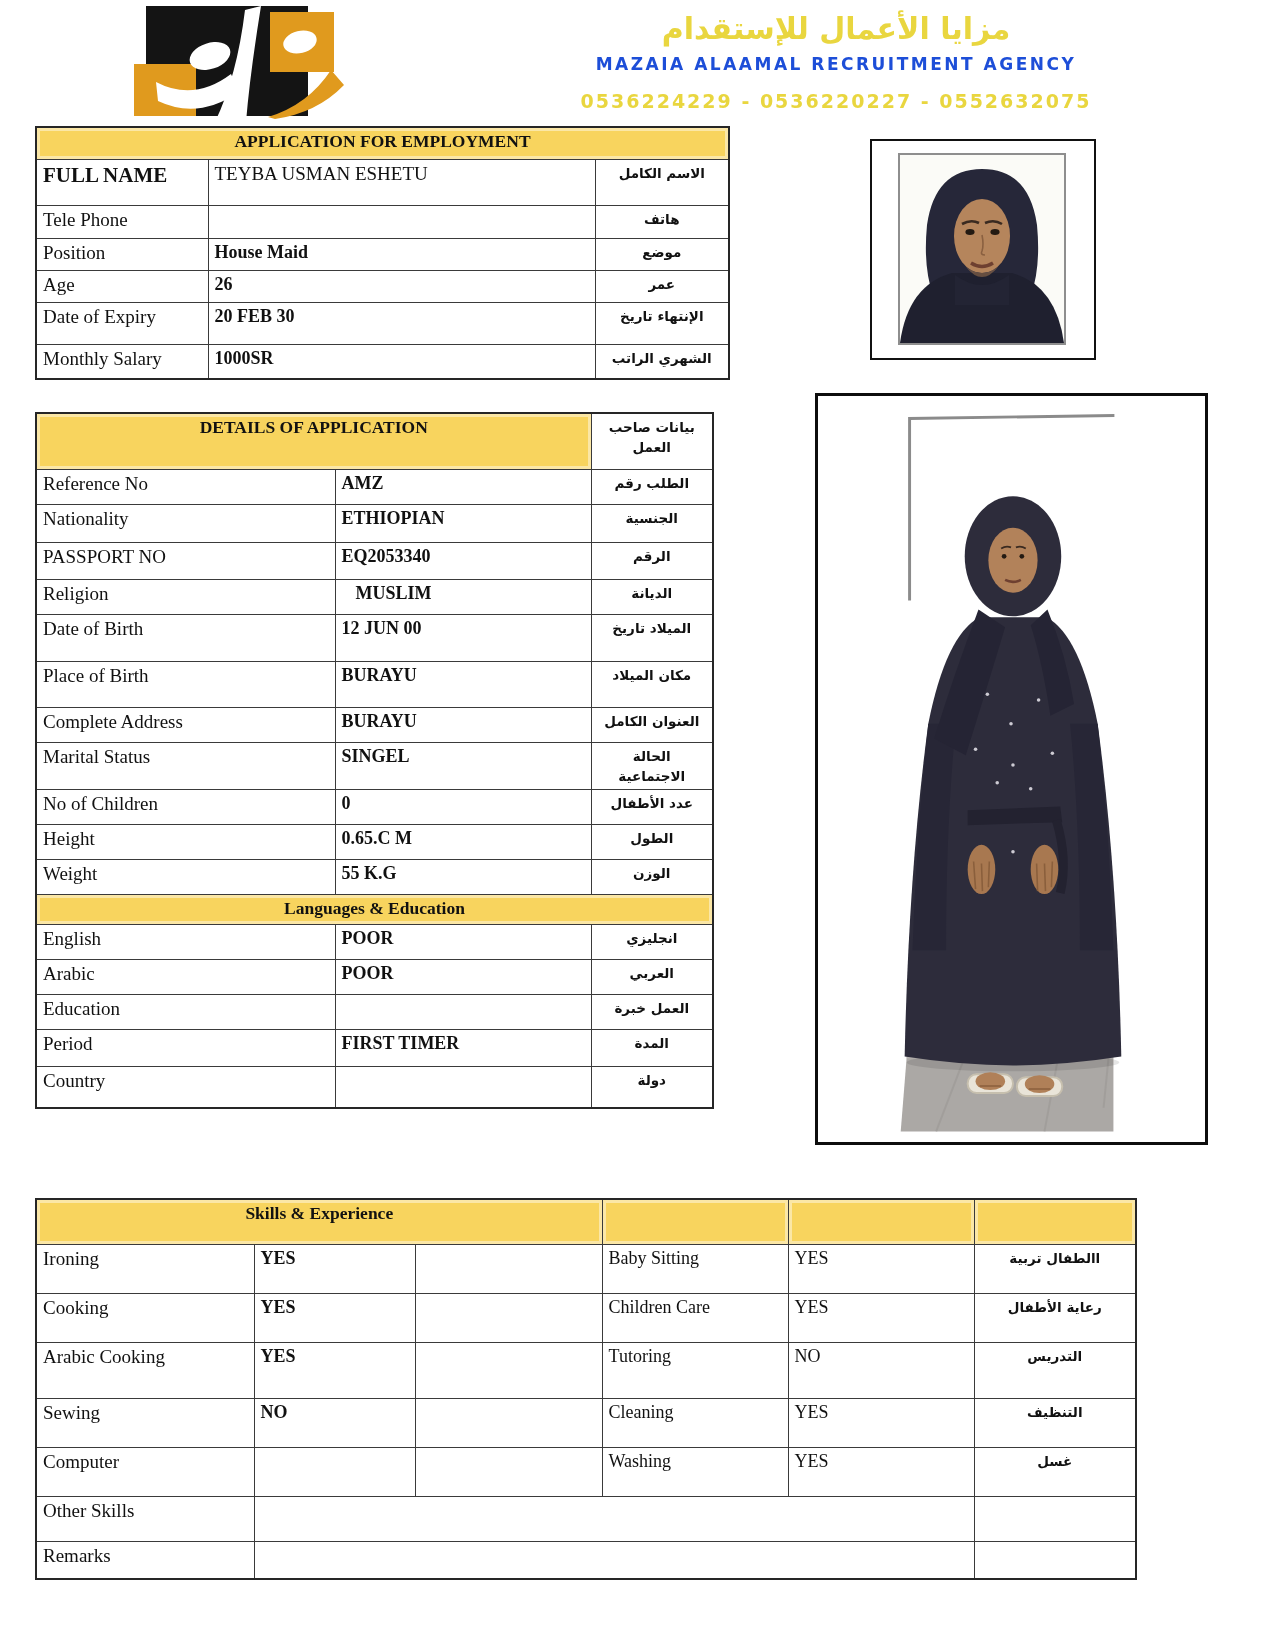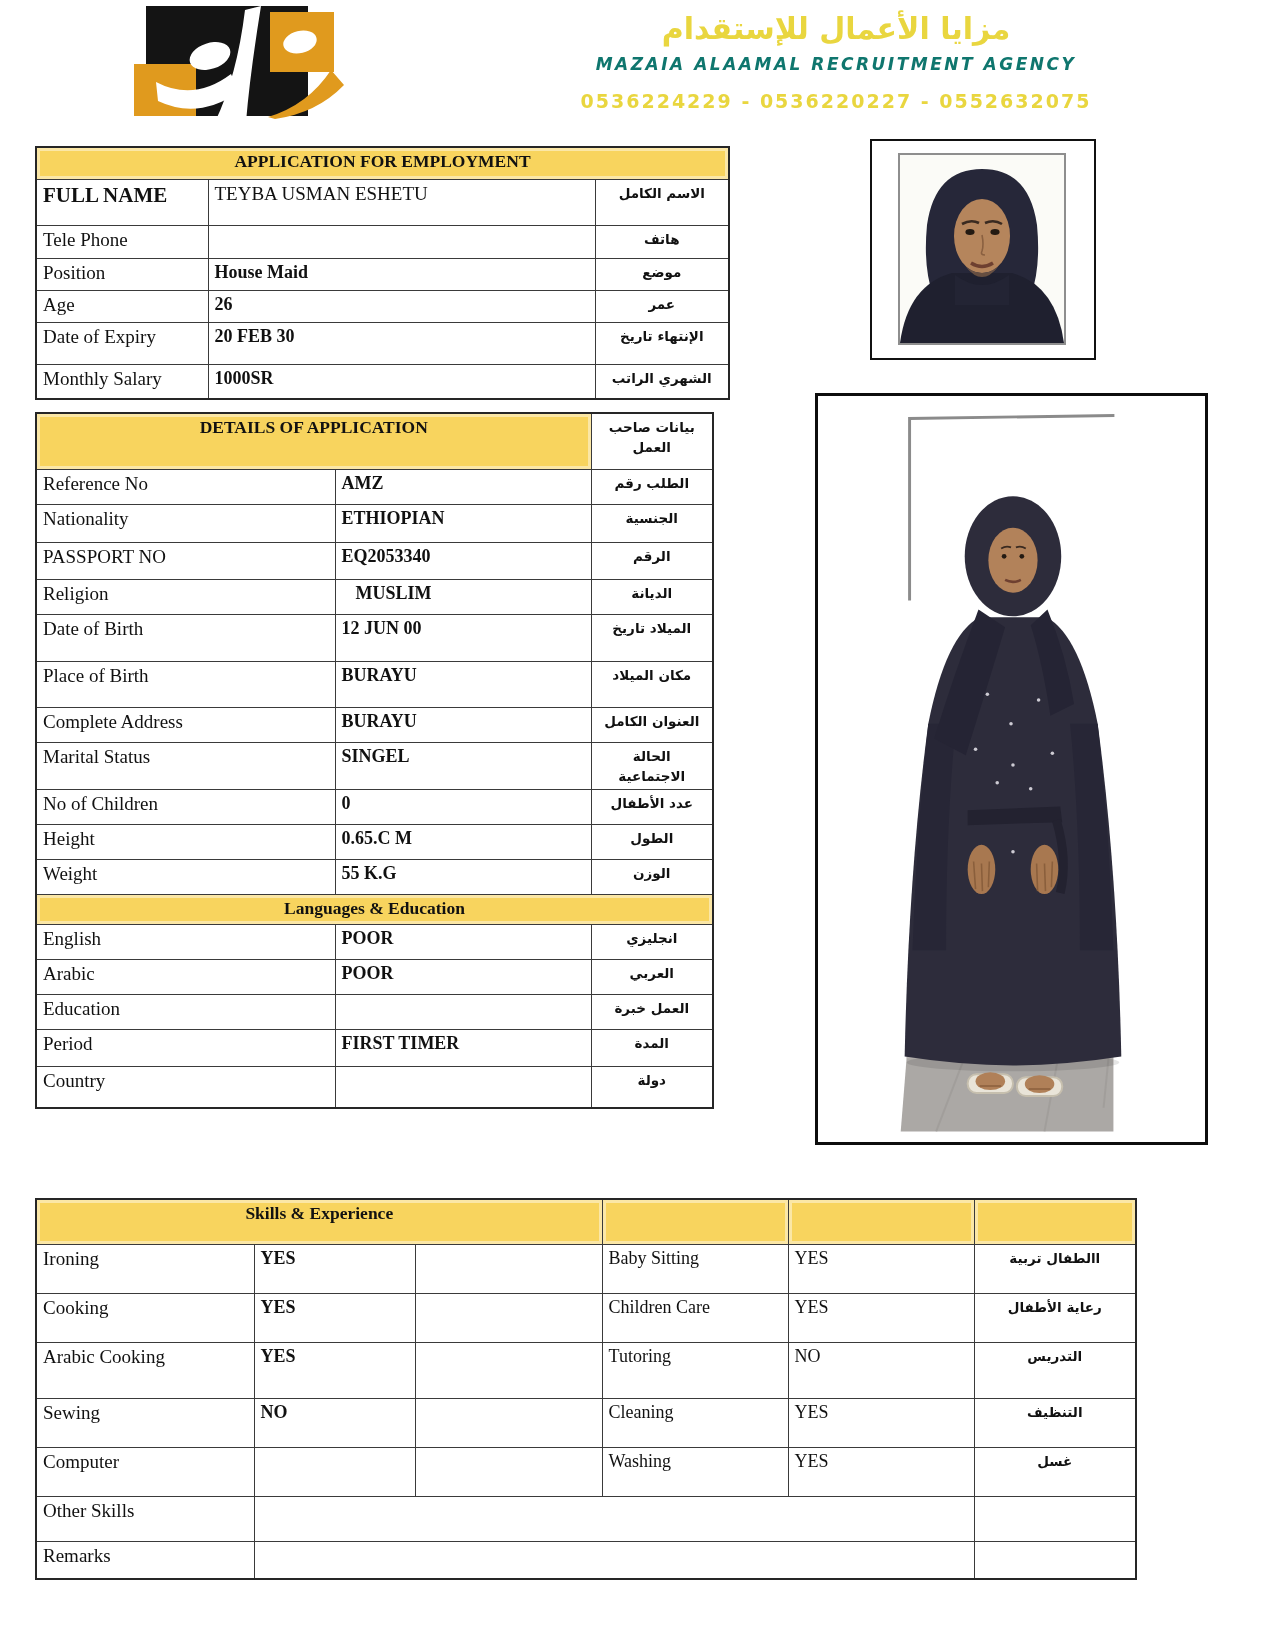--- a/index.html
+++ b/index.html
@@ -1,21 +1,21 @@
 <!DOCTYPE html>
 <html><head>
 <meta charset="utf-8">
 <style>
   html,body{margin:0;padding:0;background:#ffffff;}
   #page{position:relative;width:1275px;height:1650px;background:#ffffff;font-family:"Liberation Serif","DejaVu Serif",serif;color:#111;overflow:hidden;}
 
   
   #brand{position:absolute;left:500px;top:12px;width:672px;text-align:center;}
   .brand-ar{font-family:"DejaVu Sans",sans-serif;font-weight:bold;font-size:30px;line-height:34px;color:#e9d63f;}
-  .brand-en{font-family:"DejaVu Sans",sans-serif;font-weight:bold;font-size:17px;letter-spacing:2.5px;color:#0f766e;margin-top:8px;font-style:italic;}
+  .brand-en{font-family:"DejaVu Sans",sans-serif;font-weight:bold;font-size:17px;letter-spacing:2.5px;color:#1d4ed8;margin-top:8px;}
   .brand-ph{font-family:"DejaVu Sans",sans-serif;font-weight:bold;font-size:19px;letter-spacing:2px;color:#e9d63f;margin-top:16px;}
   #logo{position:absolute;left:118px;top:4px;width:244px;height:118px;}
 
   
   table.t{position:absolute;border-collapse:collapse;table-layout:fixed;background:#fff;}
   table.t td{border:1.4px solid #3a3a3a;overflow:hidden;vertical-align:top;padding:3px 6px;}
   table.t{border:2px solid #262626;}
   td.yellow{background:#f8d45e;box-shadow:inset 0 0 0 3px rgba(255,255,255,.45);}
   td.title{ text-align:center;font-weight:bold;font-size:17.5px;vertical-align:middle;padding:2px;}
   td.lbl{font-weight:normal;font-size:19px;padding-left:8px;margin-top:46px;}
@@ -47,21 +47,21 @@
       <path d="M 38,78 Q 76,98 113,70 L 121,88 Q 80,116 40,97 Z" fill="#ffffff"></path>
       <path d="M 150,113 Q 190,101 213,66 L 226,81 Q 199,109 157,115 Z" fill="#e09a1e"></path>
     </svg>
   </div>
   <div id="brand">
     <div class="brand-ar">مزايا الأعمال للإستقدام</div>
     <div class="brand-en">MAZAIA ALAAMAL RECRUITMENT AGENCY</div>
     <div class="brand-ph">0536224229 - 0536220227 - 0552632075</div>
   </div>
 
-  <table class="t" style="left:35px;top:146px;width:693px;">
+  <table class="t" style="left:35px;top:126px;width:693px;">
     <colgroup>
         <col style="width:172px">
         <col style="width:387px">
         <col style="width:134px">
       </colgroup>
     <tbody>
         <tr style="height:32px">
       <td colspan="3" class="yellow title">APPLICATION FOR EMPLOYMENT</td>
     </tr>
     <tr style="height:46px">

